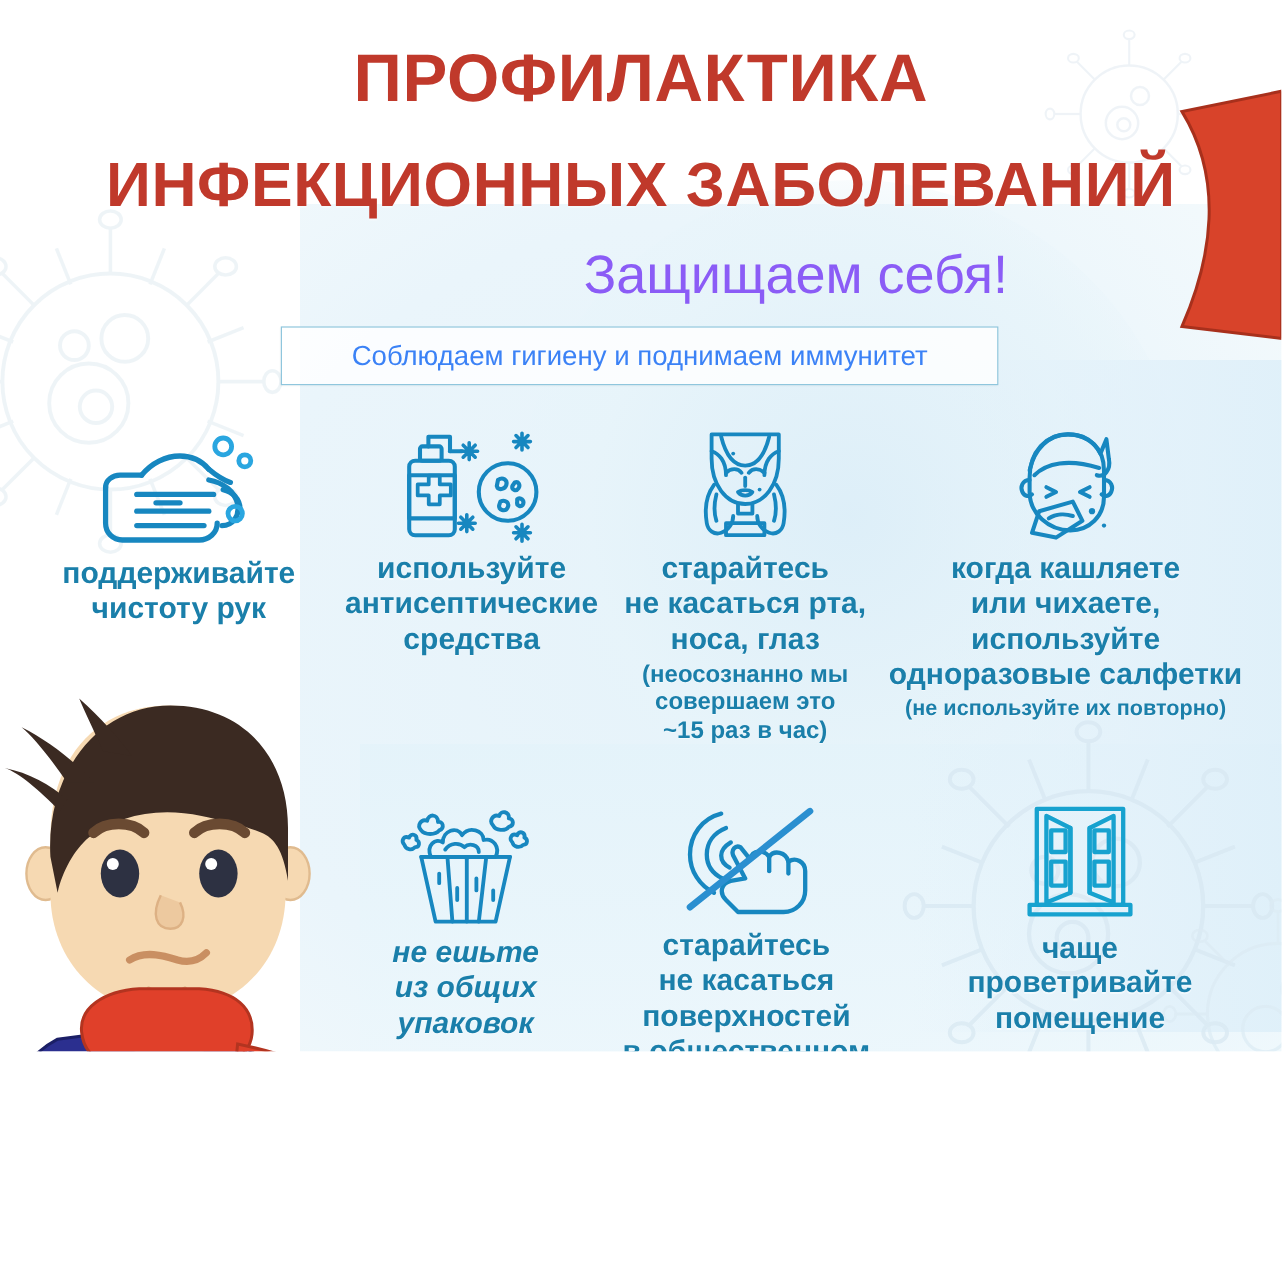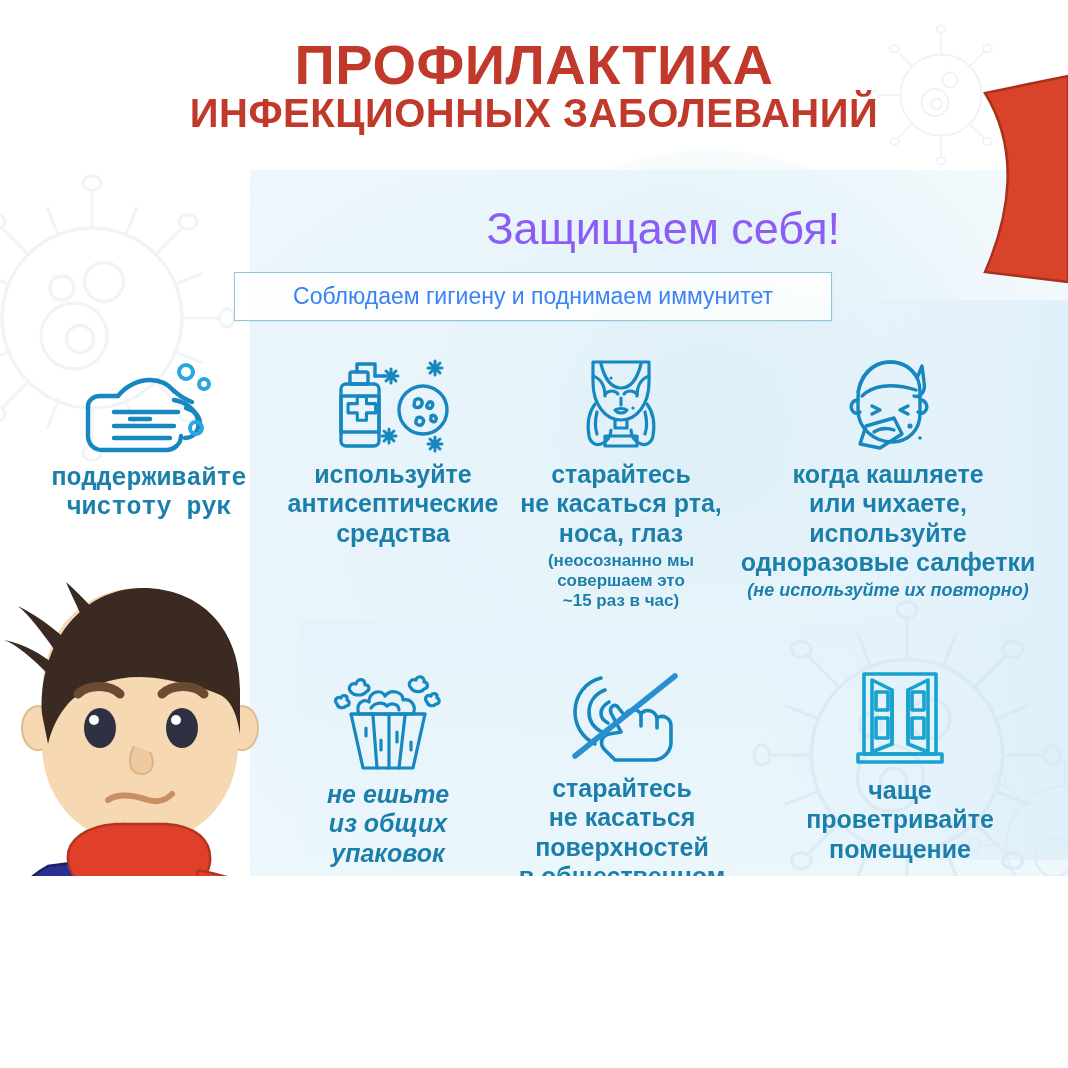--- a/index.html
+++ b/index.html
@@ -39,21 +39,21 @@
 
   
   .title-block{position:absolute;left:0;top:36px;width:1068px;text-align:center;}
   .title-line{
     font-weight:bold;letter-spacing:.5px;line-height:1.02;
     color:#c0392b;
     -webkit-text-stroke:0px;
     text-shadow:0 1px 0 rgba(255,255,255,.35);
   }
   .title-1{font-size:56px;}
-  .title-2{font-size:40px;}
+  .title-2{font-size:52px;margin-top:36px;}
 
   .subtitle{
     position:absolute;left:220px;top:206px;width:620px;text-align:right;
     font-size:45px;font-weight:normal;color:#8b5cf6;line-height:1;
   }
   .tagline-box{
     position:absolute;left:234px;top:272px;width:596px;height:47px;
     border:1.5px solid #8fc6dd;background:rgba(255,255,255,.82);
     box-shadow:0 1px 2px rgba(0,0,0,.06);
     display:flex;align-items:center;justify-content:center;
@@ -66,38 +66,38 @@
   .tip .label{
     font-weight:bold;color:#1a7faa;line-height:1.17;
     text-shadow:0 1px 0 rgba(255,255,255,.5);
   }
   .tip .sub{
     font-weight:bold;color:#1a7faa;line-height:1.17;margin-top:3px;
     text-shadow:0 1px 0 rgba(255,255,255,.5);
   }
 
   
-  #tip-hands {left:18px; top:352px; width:262px;font-family:Liberation Mono, monospace;}
+  #tip-hands {left:18px; top:352px; width:262px;}
   #tip-antis {left:278px;top:348px; width:230px;}
   #tip-face  {left:506px;top:348px; width:230px;}
   #tip-cough {left:728px;top:348px; width:320px;}
   
   #tip-food  {left:288px;top:668px; width:200px;font-style:italic;}
   #tip-surf  {left:472px;top:662px; width:300px;}
   #tip-air   {left:760px;top:664px; width:280px;}
 
   #tip-hands .label{font-size:25px;}
   #tip-antis .label{font-size:25px;}
   #tip-face  .label{font-size:25px;}
   #tip-cough .label{font-size:25px;}
   #tip-food  .label{font-size:25px;}
   #tip-surf  .label{font-size:25px;}
   #tip-air   .label{font-size:25px;}
-  #tip-face  .sub{font-size:17px;}
-  #tip-cough .sub{font-size:18px;font-style:italic;}
+  #tip-face  .sub{font-size:20px;}
+  #tip-cough .sub{font-size:18px;}
 
   
   #boy{position:absolute;left:-10px;top:548px;width:340px;height:520px;}
 </style>
 </head>
 <body>
 
 <div id="poster">
 
   <div class="bg-wash wash-main"></div>

